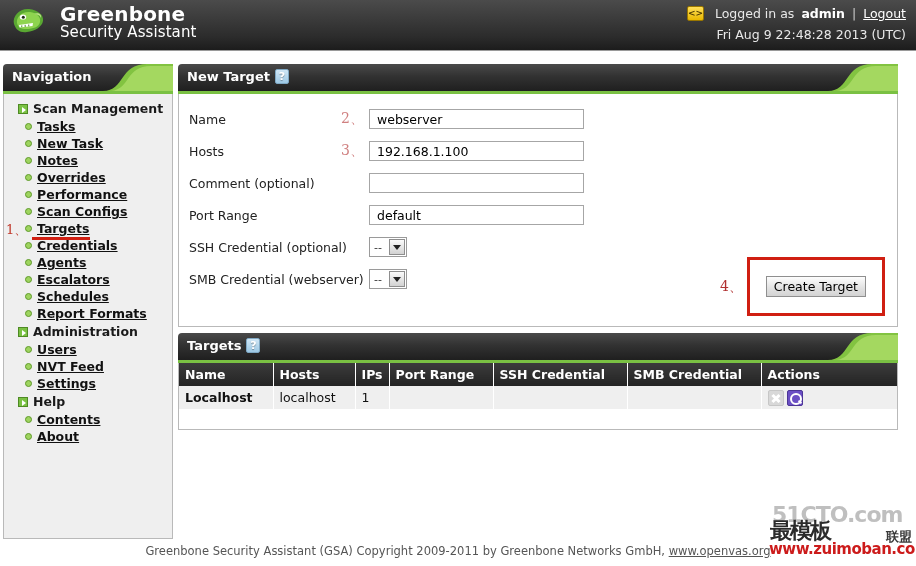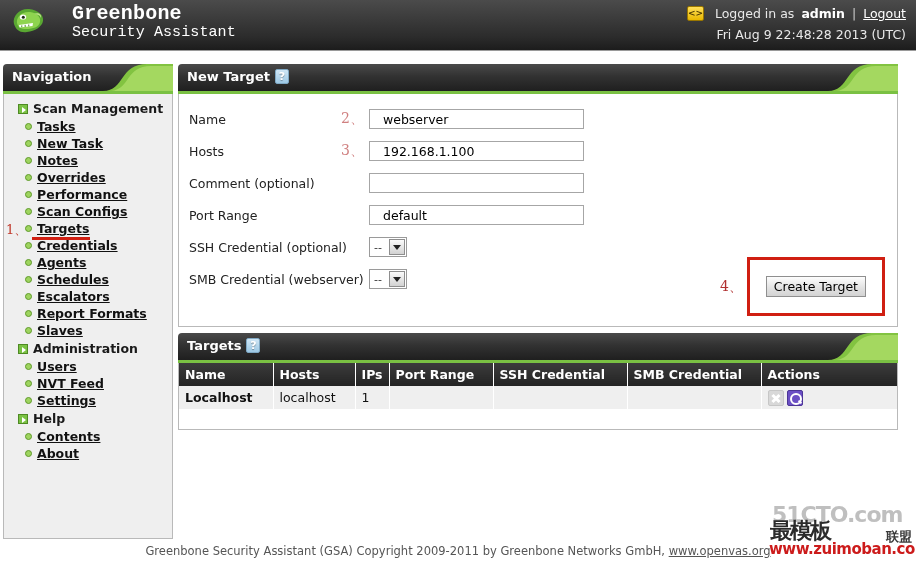--- a/index.html
+++ b/index.html
@@ -18,21 +18,21 @@
 
   
   #topbar {
     position: absolute; left: 0; top: 0;
     width: 916px; height: 51px;
     background: linear-gradient(to bottom, #4b4b4b 0%, #3a3a3a 40%, #2b2b2b 75%, #1c1c1c 100%);
     border-bottom: 1px solid #9a9a9a;
   }
   #logo-block {
     position: absolute; left: 8px; top: 2px;
-    display: flex; align-items: center; gap: 24px; font-family: Liberation Mono, monospace;
+    display: flex; align-items: center; gap: 12px;
   }
   .lizard {
     width: 40px; height: 40px;
     position: relative;
   }
   .lizard svg { display: block; }
   .brand {
     color: #ffffff;
     line-height: 1.02;
   }
@@ -170,21 +170,21 @@
   }
   .flabel {
     width: 180px; flex: 0 0 auto;
     font-size: 12.5px; color: #222222;
   }
   .finput {
     width: 215px; height: 20px;
     border: 1px solid #a6a6a6;
     background: #ffffff;
     font-size: 12.5px; color: #000000;
-    padding: 1px 13px;
+    padding: 1px 7px;
     font-family: "DejaVu Sans","Liberation Sans",sans-serif;
   }
   .fselect {
     width: 38px; height: 20px;
     border: 1px solid #9a9a9a;
     background: #ffffff;
     font-size: 11px;
     display: flex; align-items: center;
     position: relative;
   }
@@ -396,33 +396,29 @@
         <div class="nav-item">
           <span class="bullet"></span>
           <a>Credentials</a>
         </div>
         <div class="nav-item">
           <span class="bullet"></span>
           <a>Agents</a>
         </div>
         <div class="nav-item">
           <span class="bullet"></span>
+          <a>Escalators</a>
+        </div>
+        <div class="nav-item">
+          <span class="bullet"></span>
           <a>Schedules</a>
         </div>
         <div class="nav-item">
           <span class="bullet"></span>
-          <a>Escalators</a>
-        </div>
-        <div class="nav-item">
-          <span class="bullet"></span>
           <a>Report Formats</a>
-        </div>
-        <div class="nav-item">
-          <span class="bullet"></span>
-          <a>Slaves</a>
         </div>
         <div class="nav-group">
           <span class="grp-icon"></span>
           <span>Administration</span>
         </div>
         <div class="nav-item">
           <span class="bullet"></span>
           <a>Users</a>
         </div>
         <div class="nav-item">

